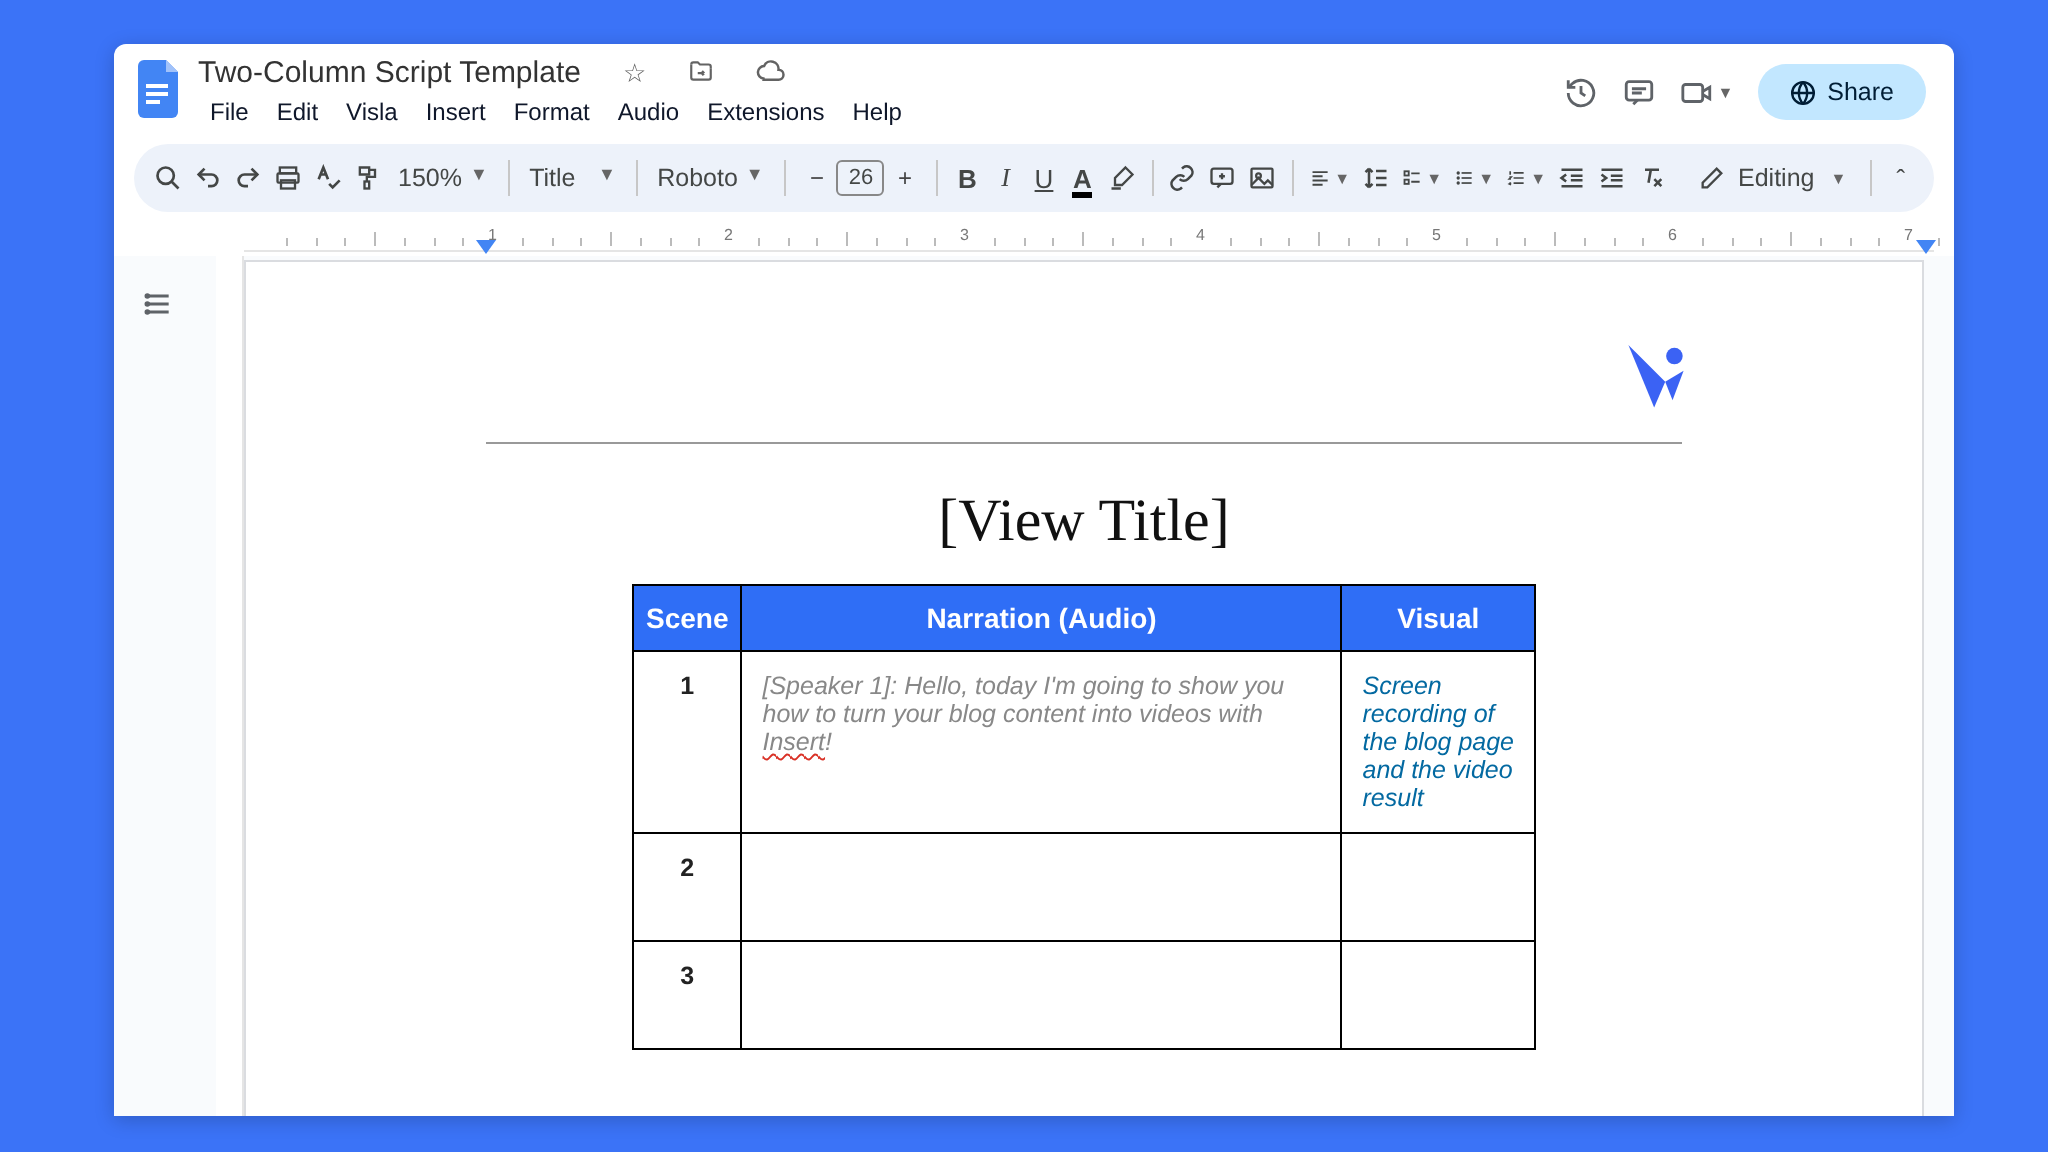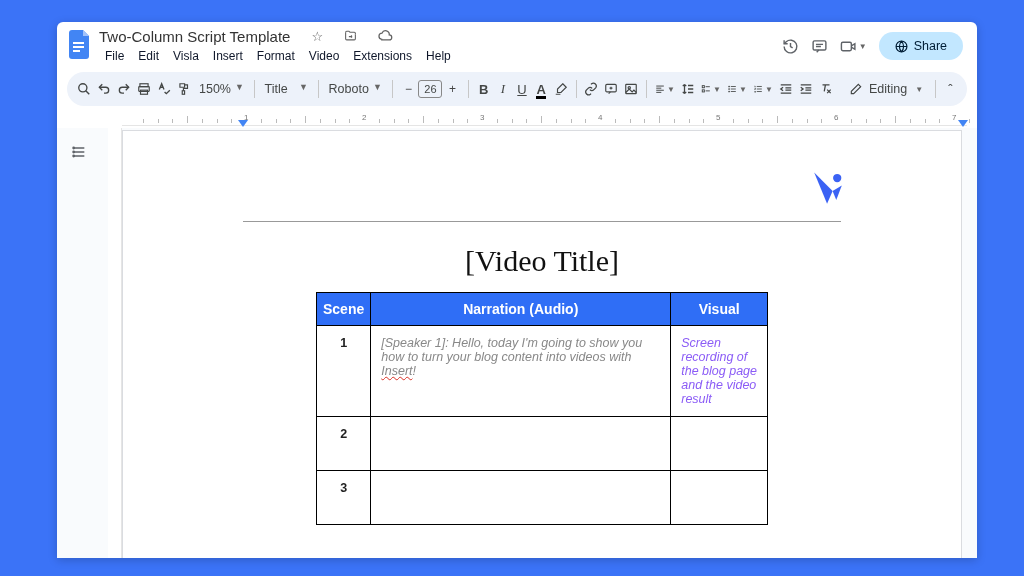--- a/index.html
+++ b/index.html
@@ -65,21 +65,21 @@
   .page { background:#fff; border:1px solid #dadce0; margin-top:2px; width:840px; min-height:900px; padding:30px 80px 40px 80px; position:relative;}
   
   .brand-logo { display:flex; justify-content:flex-end; padding-right:30px; padding-top:6px;}
   .hr { border:none; border-top:1px solid #999; margin:8px 40px 0 40px;}
   .videotitle { text-align:center; font-size:30px; color:#111; font-weight:400; margin-top:22px; margin-bottom:14px; font-family:"Times New Roman", serif;}
   table.script { border-collapse:collapse; width:452px; margin:0 auto; }
   table.script th { background:#2f6ef6; color:#fff; font-size:14px; font-weight:700; padding:8px 6px; border:1px solid #000; text-align:center;}
   table.script td { border:1px solid #000; padding:10px 10px; font-size:12.5px; vertical-align:top; height:54px; font-family:Arial,sans-serif;}
   .scene-col { width:54px; text-align:center; font-weight:700; color:#222; font-size:13px;}
   .narr-col { width:300px; color:#888; font-style:italic;}
-  .vis-col { color:#8b5cf6; font-style:italic;margin-top:33px;}
+  .vis-col { color:#0369a1; font-style:italic;margin-top:33px;}
   .spellerr { text-decoration: underline wavy #d93025; text-decoration-thickness:1px;}
   .caret-down{ font-size:8px; margin-left:2px; color:#666;}
 </style>
 </head>
 <body>
 
 <div class="app-window">
 
   <div class="titlebar">
     <div class="docs-logo">
@@ -103,21 +103,21 @@
         <span class="title-icon"><svg width="15" height="13" viewBox="0 0 24 18" fill="none" stroke="#636363" stroke-width="2">
               <path d="M6 15a5 5 0 0 1 .5-9.97A6 6 0 0 1 18 8a4 4 0 0 1 0 8H6z"></path>
             </svg></span>
       </div>
       <div class="menu-row">
         <span class="menu-item">File</span>
         <span class="menu-item">Edit</span>
         <span class="menu-item">Visla</span>
         <span class="menu-item">Insert</span>
         <span class="menu-item">Format</span>
-        <span class="menu-item">Video</span>
+        <span class="menu-item">Audio</span>
         <span class="menu-item">Extensions</span>
         <span class="menu-item">Help</span>
       </div>
     </div>
     <div class="title-right">
       <span class="ico">
           <svg width="17" height="17" viewBox="0 0 24 24" fill="none" stroke="#5f6368" stroke-width="2">
             <path d="M3 12a9 9 0 1 0 3-6.7L3 8"></path>
             <path d="M3 3v5h5"></path>
             <path d="M12 7v5l3 2"></path>
@@ -388,21 +388,21 @@
     </div>
     <div class="page">
       <div class="brand-logo">
         <svg width="46" height="46" viewBox="0 0 50 50">
             <path fill="#3b62f4" d="M10 6 L24 40 L30 26 Z"></path>
             <circle cx="35" cy="12" r="4.5" fill="#3b62f4"></circle>
             <path fill="#3b62f4" d="M30 26 L40 20 L34 36 Z"></path>
           </svg>
       </div>
       <hr class="hr">
-      <div class="videotitle">[Video Title]</div>
+      <div class="videotitle">[View Title]</div>
       <table class="script">
         <thead>
           <tr>
             <th>Scene</th>
             <th>Narration (Audio)</th>
             <th>Visual</th>
           </tr>
         </thead>
         <tbody id="script-body">
             <tr>

